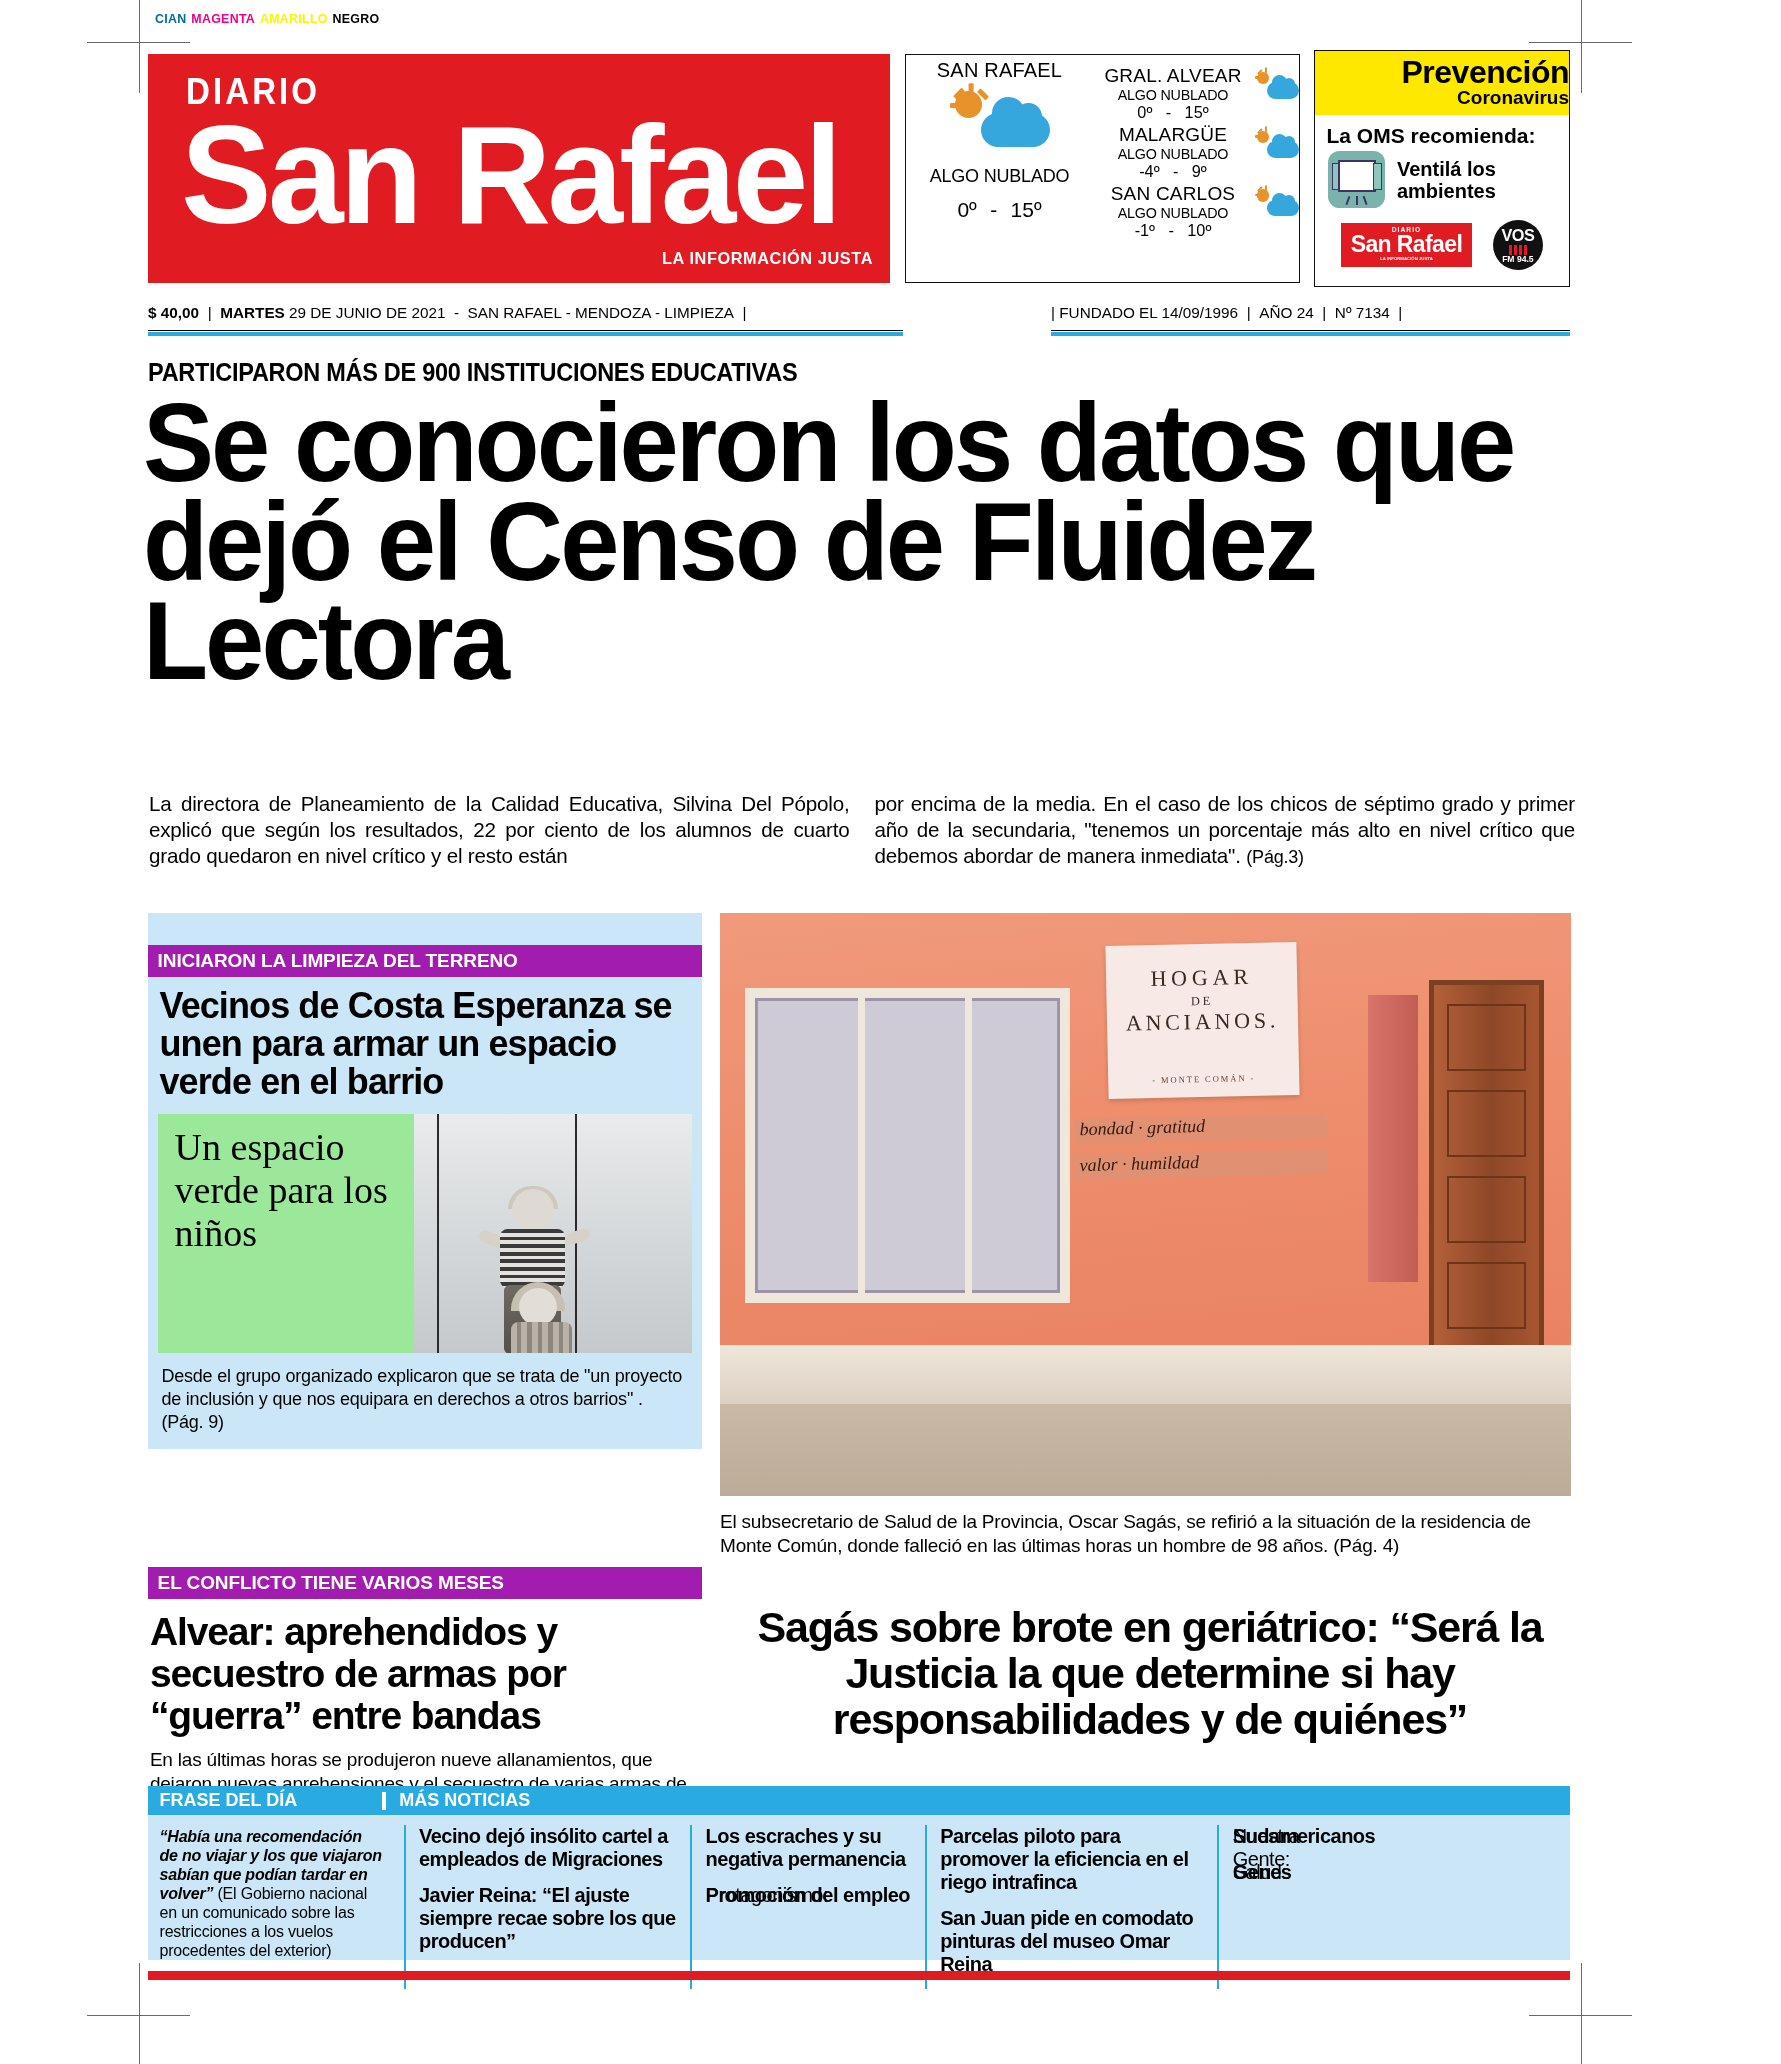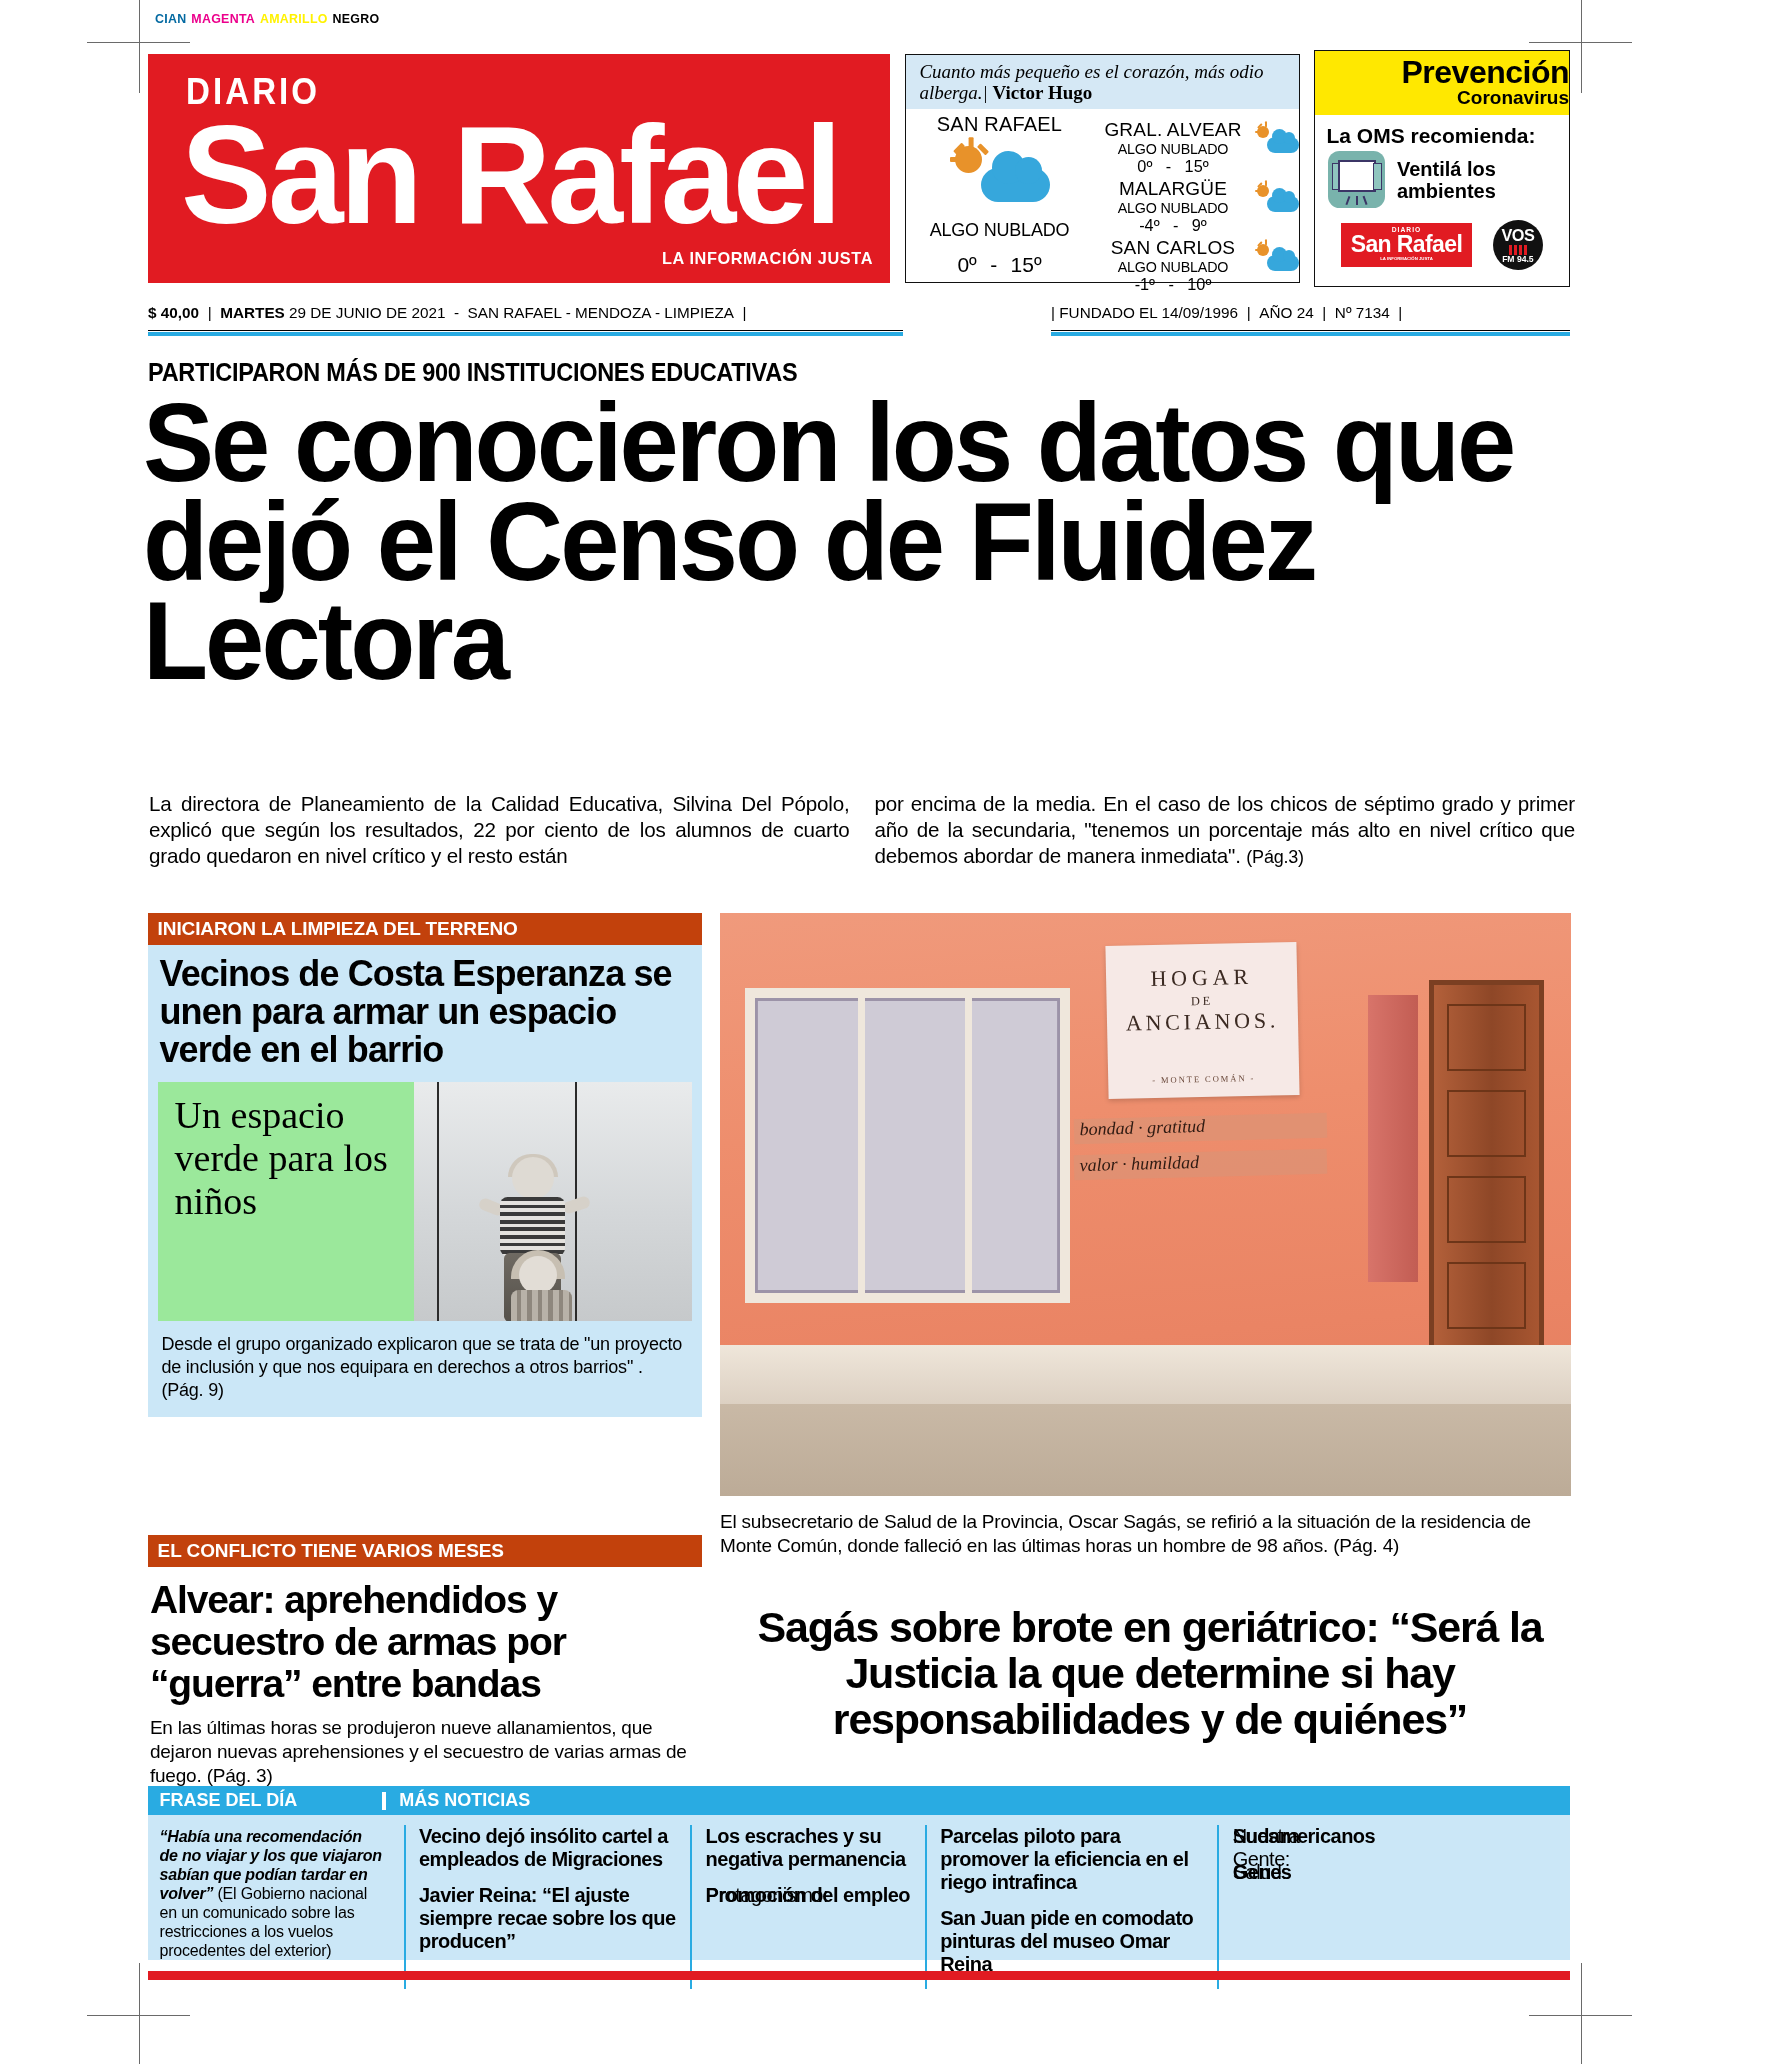--- a/index.html
+++ b/index.html
@@ -90,21 +90,21 @@
   .rule-black{position:absolute;height:1.4px;background:#000;top:32px;}
 
   
   .kicker{position:absolute;left:148px;top:358px;font-weight:800;font-size:25px;letter-spacing:-0.3px;transform:scaleX(.94);transform-origin:left top;white-space:nowrap;}
   .headline{position:absolute;left:143px;top:394px;width:1434px;font-weight:900;font-size:111px;line-height:99px;letter-spacing:-3.1px;transform:scaleX(.96);transform-origin:left top;}
   .lead{position:absolute;left:149px;top:791px;width:1426px;display:flex;gap:25px;}
   .lead .col{width:701px;font-size:20.6px;line-height:26px;text-align:justify;letter-spacing:-0.2px;}
   .pag{font-size:18px;white-space:nowrap;}
 
   
-  .sec-label{background:#c2410c;color:#fff;font-weight:800;font-size:19px;letter-spacing:-0.1px;padding:4.8px 9.6px 5.7px;}
+  .sec-label{background:#a21caf;color:#fff;font-weight:800;font-size:19px;letter-spacing:-0.1px;padding:4.8px 9.6px 5.7px;margin-top:32px;}
   .story1{position:absolute;left:148px;top:913px;width:554px;background:#CBE7F7;}
   .story1 h2{margin:0;padding:9.6px 11.5px 5.7px;font-weight:700;font-size:36px;line-height:38px;letter-spacing:-0.9px;}
   .promo{display:flex;margin:7.6px 9.6px 0;height:239px;}
   .promo-green{background:#9BE89B;width:256px;padding:11.5px 0 0 17px;font-family:"Liberation Serif",serif;font-size:38px;line-height:43px;}
   .promo-photo{flex:1;position:relative;overflow:hidden;background:linear-gradient(180deg,#d7d9da 0%,#c3c6c8 45%,#b7babb 100%);}
   .story1 .cap{padding:11.5px 13.4px 15.3px;font-size:18px;line-height:23px;letter-spacing:-0.2px;}
 
   .story2{position:absolute;left:148px;top:1535px;width:554px;}
   .story2 h2{margin:0;padding:11.5px 1.9px 3.8px;font-weight:900;font-size:39px;line-height:42px;letter-spacing:-1.1px;}
   .story2 .cap{padding:7.6px 1.9px 0;font-size:19px;line-height:24px;letter-spacing:-0.2px;}
@@ -192,23 +192,20 @@
     <span class="c-cian">CIAN</span><span class="c-mag">MAGENTA</span><span class="c-ama">AMARILLO</span><span class="c-neg">NEGRO</span>
   </div>
 
   <div class="masthead">
     <div class="mh-diario">DIARIO</div>
     <div class="mh-name">San Rafael</div>
     <div class="mh-tag">LA INFORMACIÓN JUSTA</div>
   </div>
 
   <div class="weather">
-    <div class="quote">
-      <span>Cuanto más pequeño es el corazón, más odio alberga.|</span> <b>Victor Hugo</b>
-    </div>
     <div class="wx-grid">
       <div class="wx-left">
         <div class="wx-city">SAN RAFAEL</div>
         <div class="ico ico-big">
           <div class="sun"></div>
           <div class="ray" style="left:0px;top:13.4px;"></div>
           <div class="ray" style="left:3.8px;top:1.9px;transform:rotate(-45deg);"></div>
           <div class="ray" style="left:15.3px;top:-2.9px;transform:rotate(90deg);"></div>
           <div class="ray" style="left:27px;top:2.9px;transform:rotate(45deg);"></div>
           <div class="cloud"></div>

